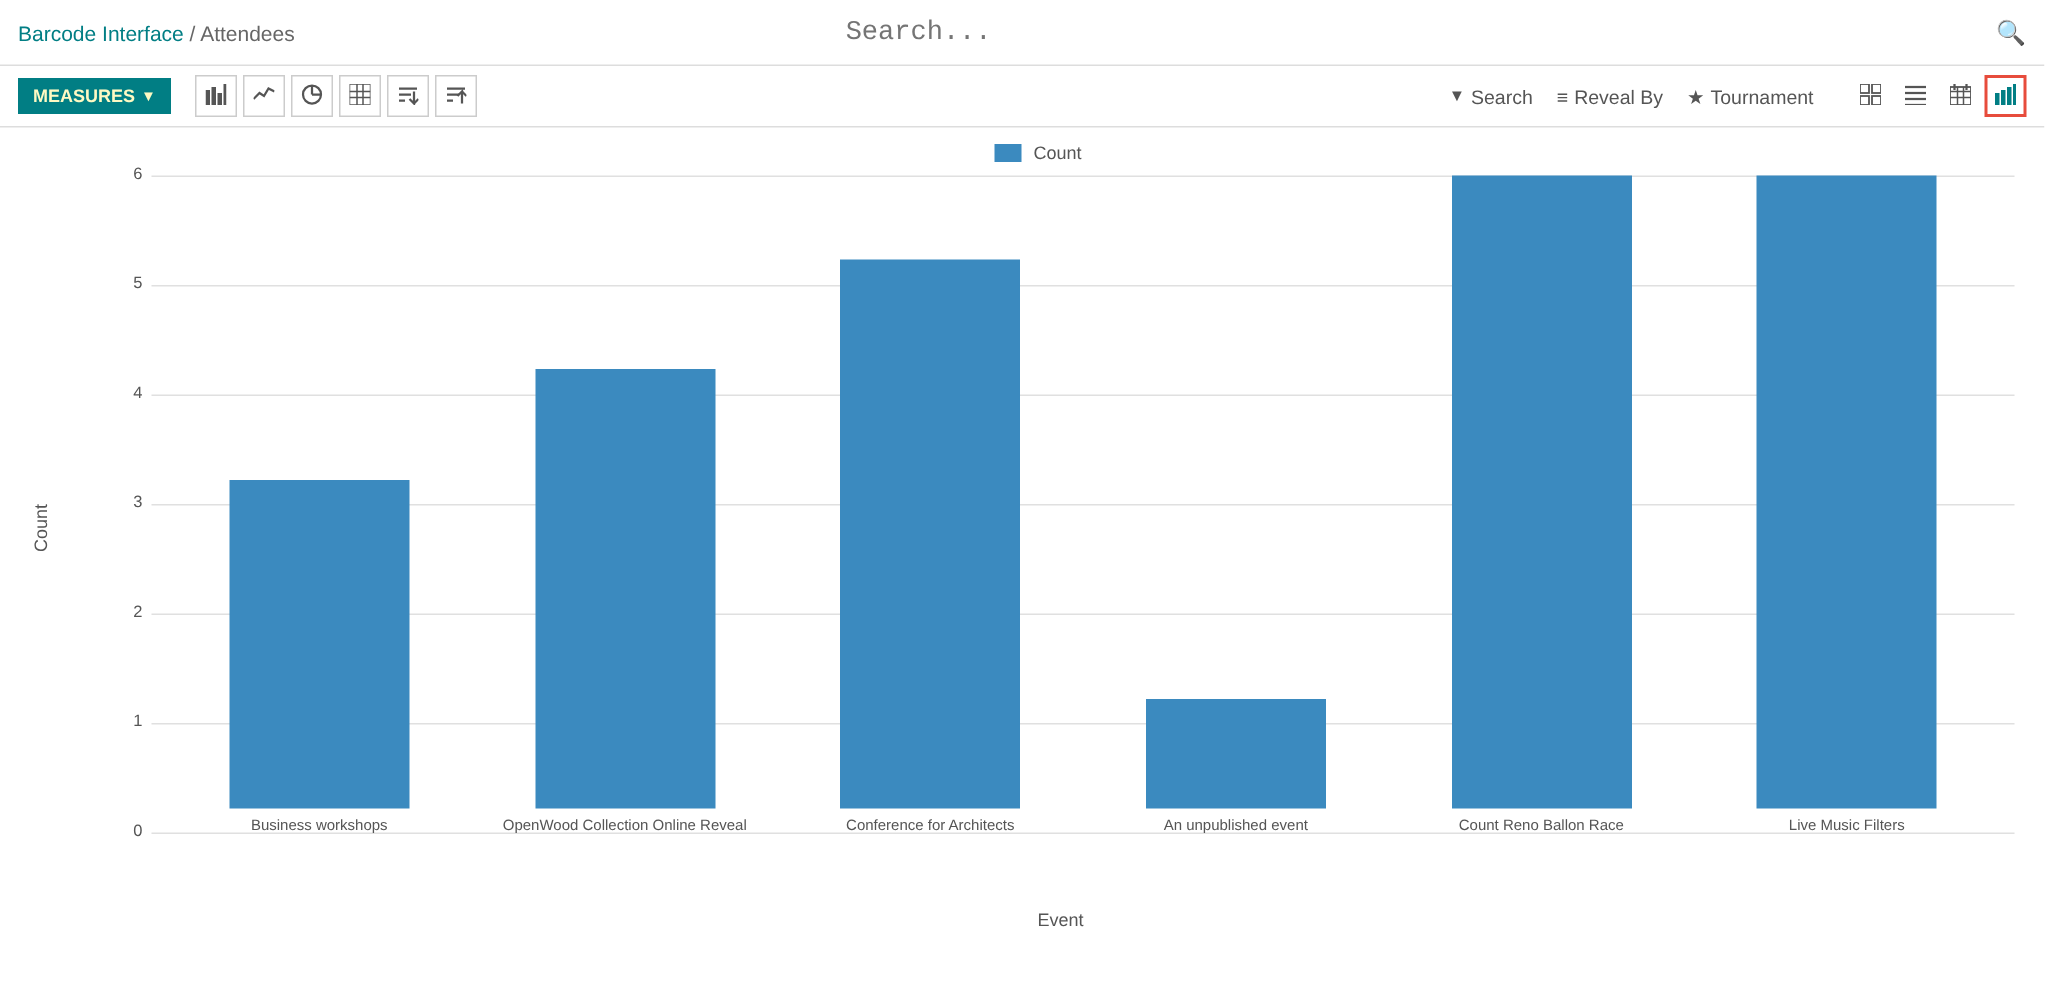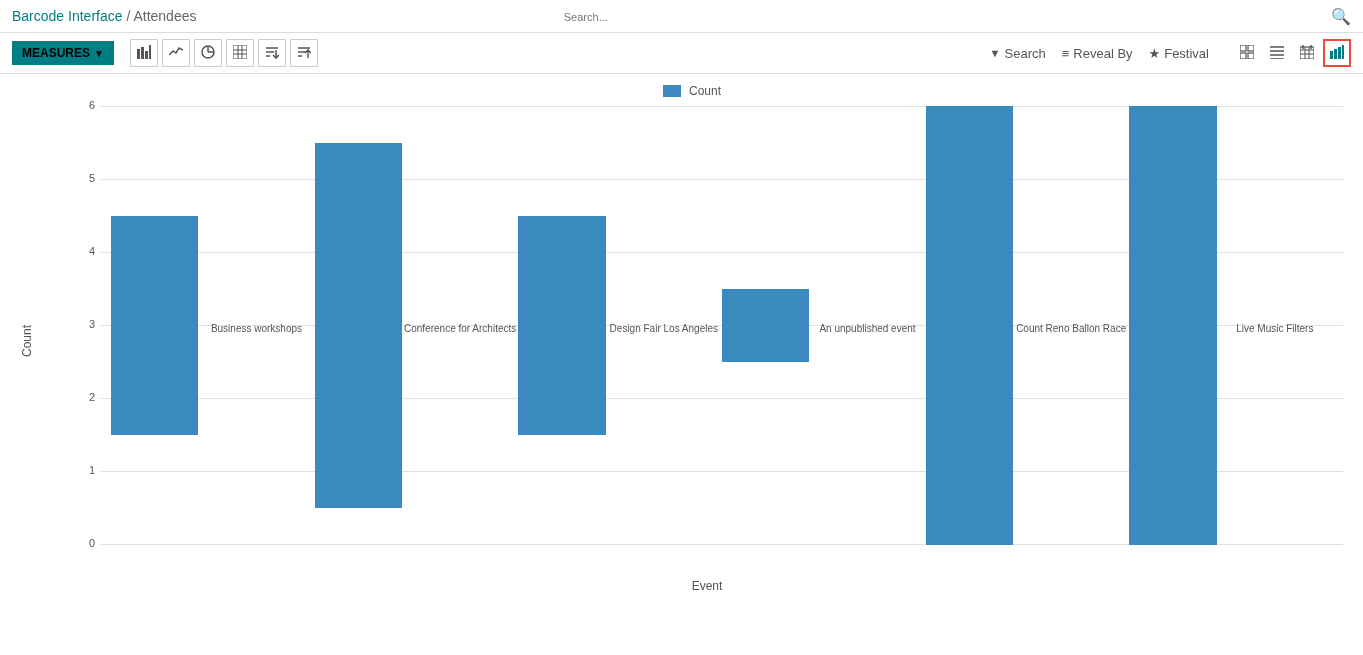--- a/index.html
+++ b/index.html
@@ -3,54 +3,55 @@
   <meta charset="utf-8">
   <style>
     * { box-sizing: border-box; margin: 0; padding: 0; }
     body { font-family: Arial, sans-serif; font-size: 13px; background: #fff; color: #333; }
 
     
     .header {
       display: flex;
       align-items: center;
       padding: 0 12px;
-      height: 33px;
+      height: 44px;
       border-bottom: 1px solid #ddd;
     }
     .breadcrumb {
       font-size: 14px;
       color: #017e84;
       font-weight: 500;
     }
     .breadcrumb span { color: #666; font-weight: normal; }
     .search-bar {
       flex: 1;
       text-align: center;
     }
     .search-bar input {
       width: 400px;
       border: none;
       outline: none;
-      font-size: 11px;
+      font-size: 18px;
       color: #999;
       background: transparent;
+      font-family: Liberation Mono, monospace;
     }
     .search-icon-wrap { color: #999; font-size: 16px; cursor: pointer; }
 
     
     .toolbar {
       display: flex;
       align-items: center;
       padding: 6px 12px;
       border-bottom: 1px solid #ddd;
       gap: 4px;
     }
     .measures-btn {
       background: #017e84;
-      color: #000000;
+      color: #fef9c3;
       border: none;
       padding: 5px 10px;
       font-size: 12px;
       font-weight: bold;
       cursor: pointer;
       display: flex;
       align-items: center;
       gap: 4px;
     }
     .measures-btn .arrow { font-size: 10px; }
@@ -169,21 +170,21 @@
     .bars-area {
       position: absolute;
       top: 0; left: 30px; right: 0; bottom: 30px;
       display: flex;
       align-items: flex-end;
       justify-content: space-around;
       padding: 0 10px;
     }
     .bar-group {
       display: flex;
-      flex-direction: row;
+      flex-direction: column;
       align-items: center;
       flex: 1;
       height: 100%;
       justify-content: flex-end;
       position: relative;
     }
     .bar {
       background: #3b8abf;
       width: 75%;
       min-width: 30px;
@@ -195,21 +196,21 @@
       text-align: center;
       margin-top: 6px;
       width: 100%;
       white-space: nowrap;
       overflow: visible;
     }
     .x-axis-label {
       text-align: center;
       font-size: 12px;
       color: #555;
-      margin-top: 4px;
+      margin-top: 20px;
       padding-left: 30px;
     }
   </style>
 </head>
 <body>
 
 <div class="header">
   <div class="breadcrumb">
     <span style="color:#017e84;cursor:pointer;">Barcode Interface</span><span style="color:#666;"> / </span><span style="color:#666;">Attendees</span>
   </div>
@@ -291,21 +292,21 @@
     <div class="filter-item">
       <span style="font-size:11px;">▼</span>
       <span>Search</span>
     </div>
     <div class="filter-item">
       <span>≡</span>
       <span>Reveal By</span>
     </div>
     <div class="filter-item">
       <span>★</span>
-      <span>Festival</span>
+      <span>Tournament</span>
     </div>
   </div>
 
   <div class="view-icons">
     <div class="view-btn">
       <span>
         <svg width="14" height="14" viewBox="0 0 14 14">
             <rect x="0" y="0" width="6" height="6" fill="none" stroke="#555" stroke-width="1.2"></rect>
             <rect x="8" y="0" width="6" height="6" fill="none" stroke="#555" stroke-width="1.2"></rect>
             <rect x="0" y="8" width="6" height="6" fill="none" stroke="#555" stroke-width="1.2"></rect>
@@ -382,28 +383,28 @@
           <div class="grid-line">
             <span class="grid-label">6</span>
           </div>
         </div>
       <div class="bars-area" id="bars-area">
           <div class="bar-group">
             <div class="bar" style="height: 50%;"></div>
             <div class="bar-label">Business workshops</div>
           </div>
           <div class="bar-group">
+            <div class="bar" style="height: 66.6667%;"></div>
+            <div class="bar-label">OpenWood Collection Online Reveal</div>
+          </div>
+          <div class="bar-group">
             <div class="bar" style="height: 83.3333%;"></div>
             <div class="bar-label">Conference for Architects</div>
           </div>
           <div class="bar-group">
-            <div class="bar" style="height: 50%;"></div>
-            <div class="bar-label">Design Fair Los Angeles</div>
-          </div>
-          <div class="bar-group">
             <div class="bar" style="height: 16.6667%;"></div>
             <div class="bar-label">An unpublished event</div>
           </div>
           <div class="bar-group">
             <div class="bar" style="height: 100%;"></div>
             <div class="bar-label">Count Reno Ballon Race</div>
           </div>
           <div class="bar-group">
             <div class="bar" style="height: 100%;"></div>
             <div class="bar-label">Live Music Filters</div>

